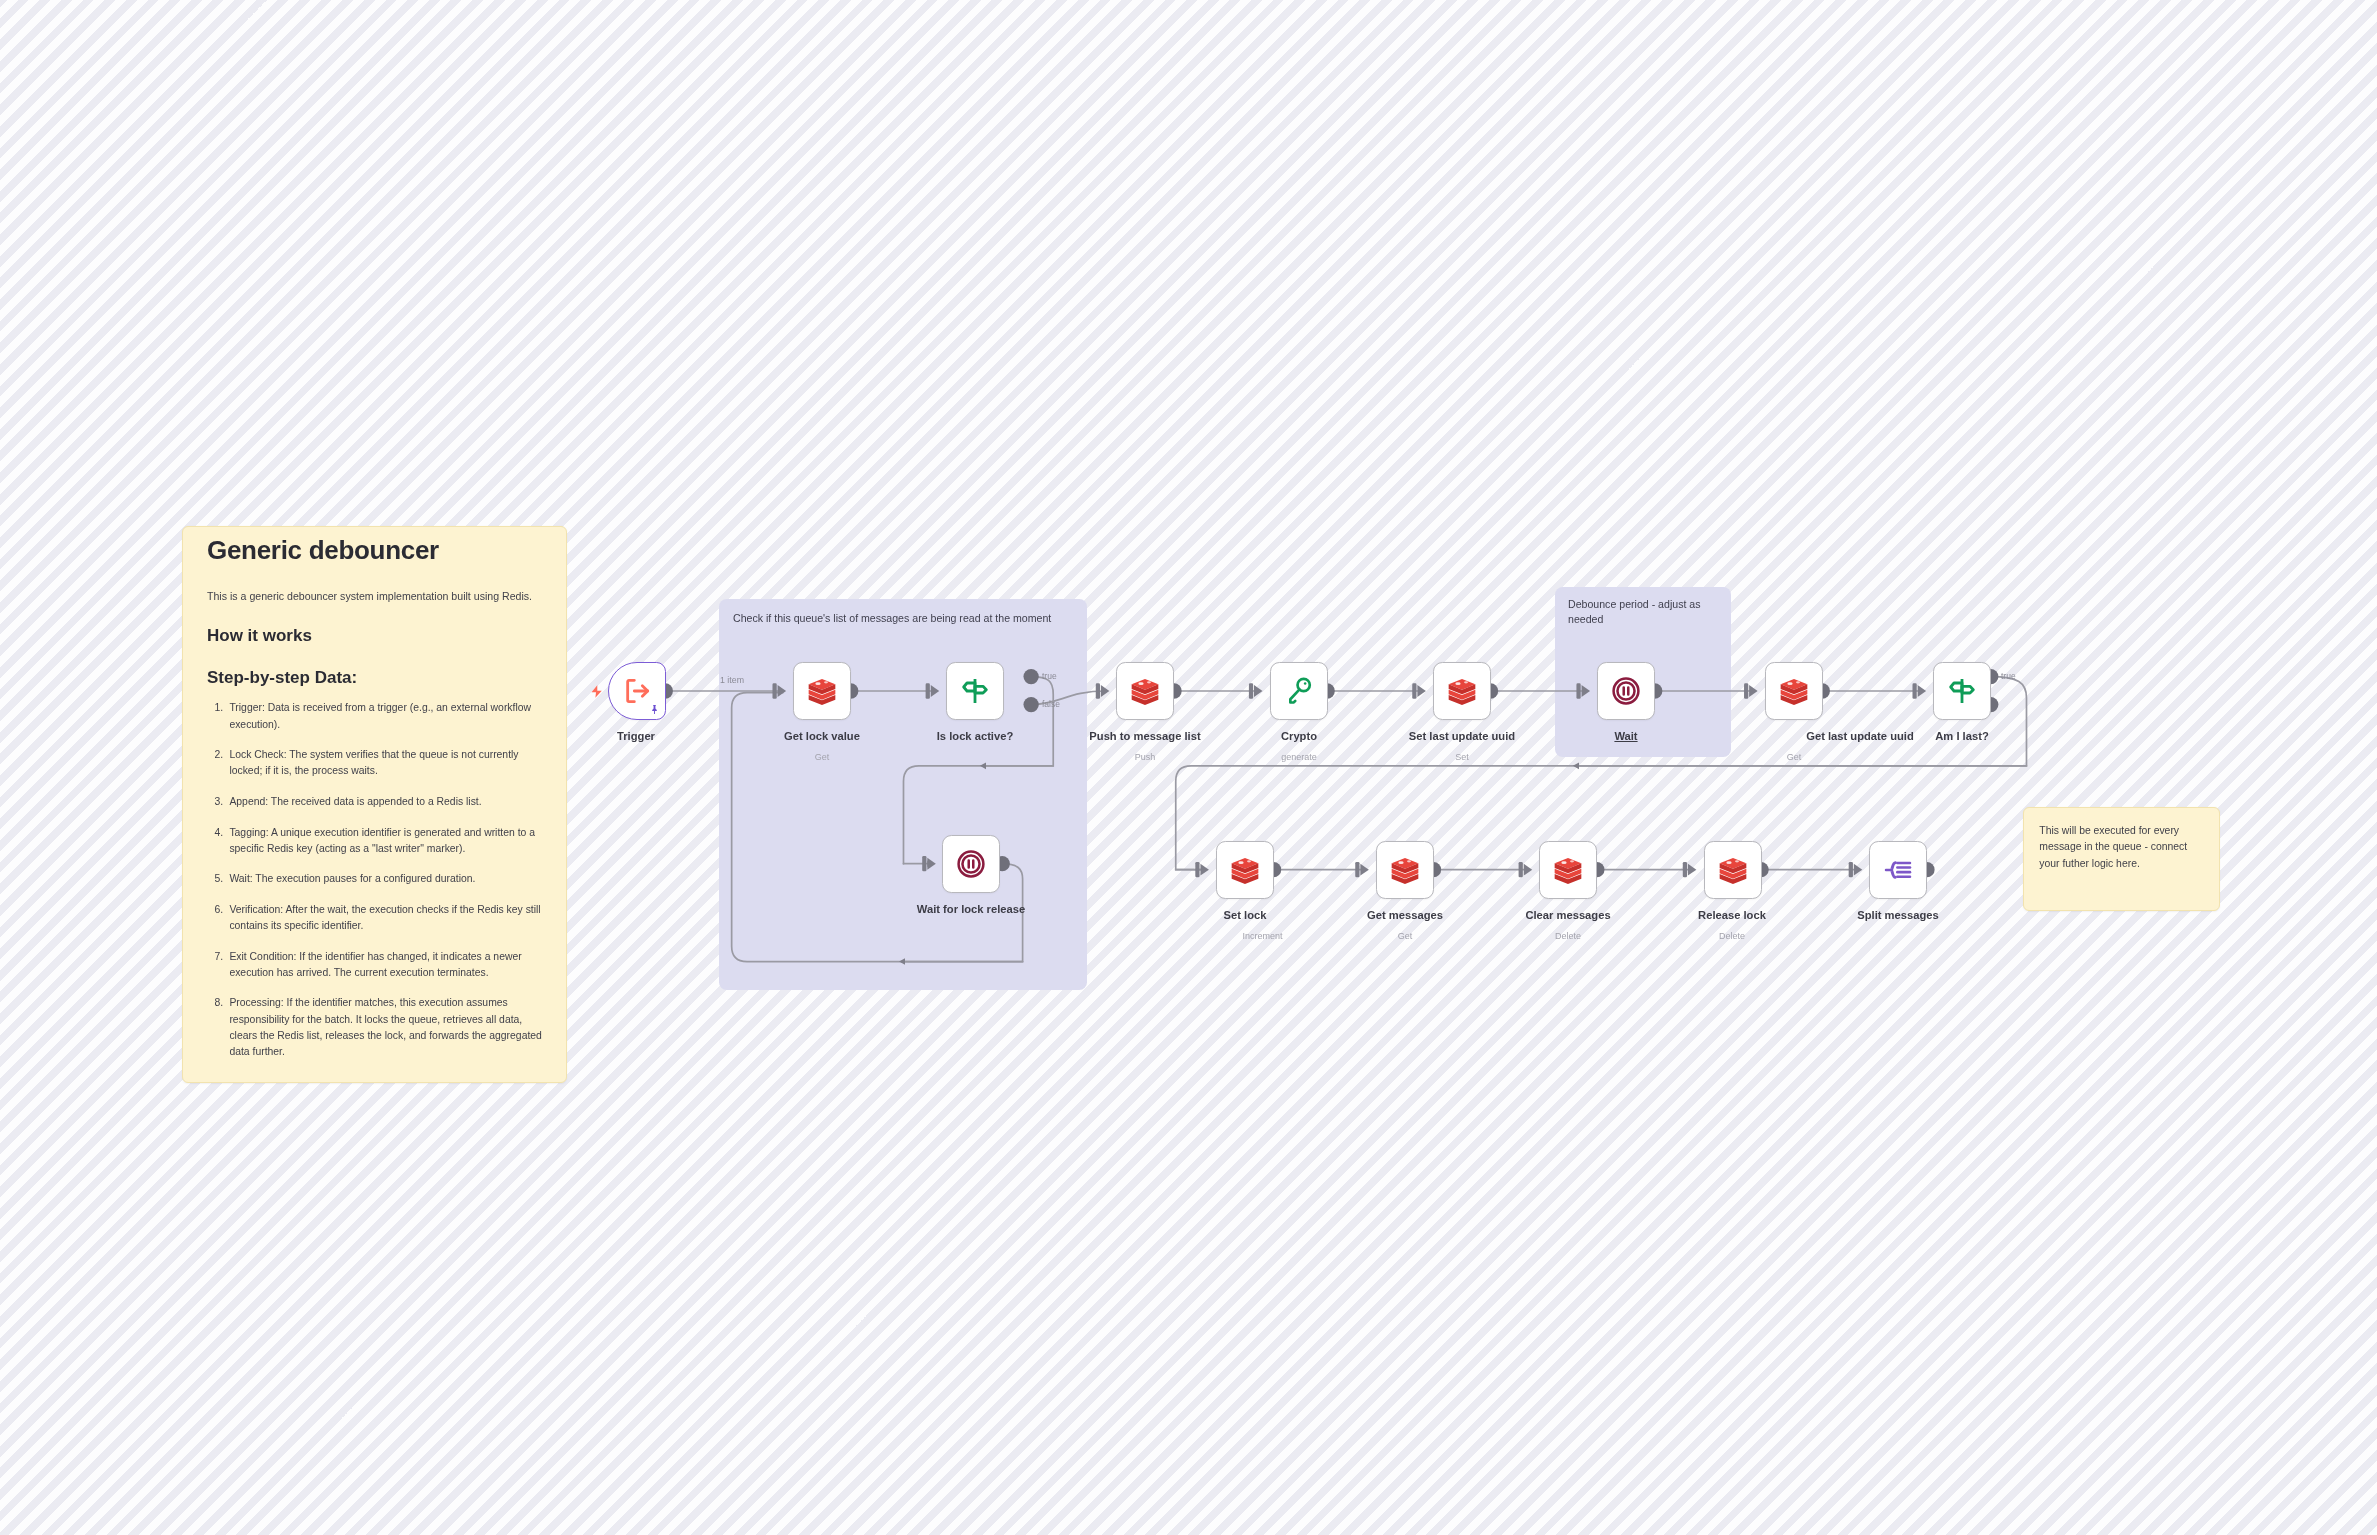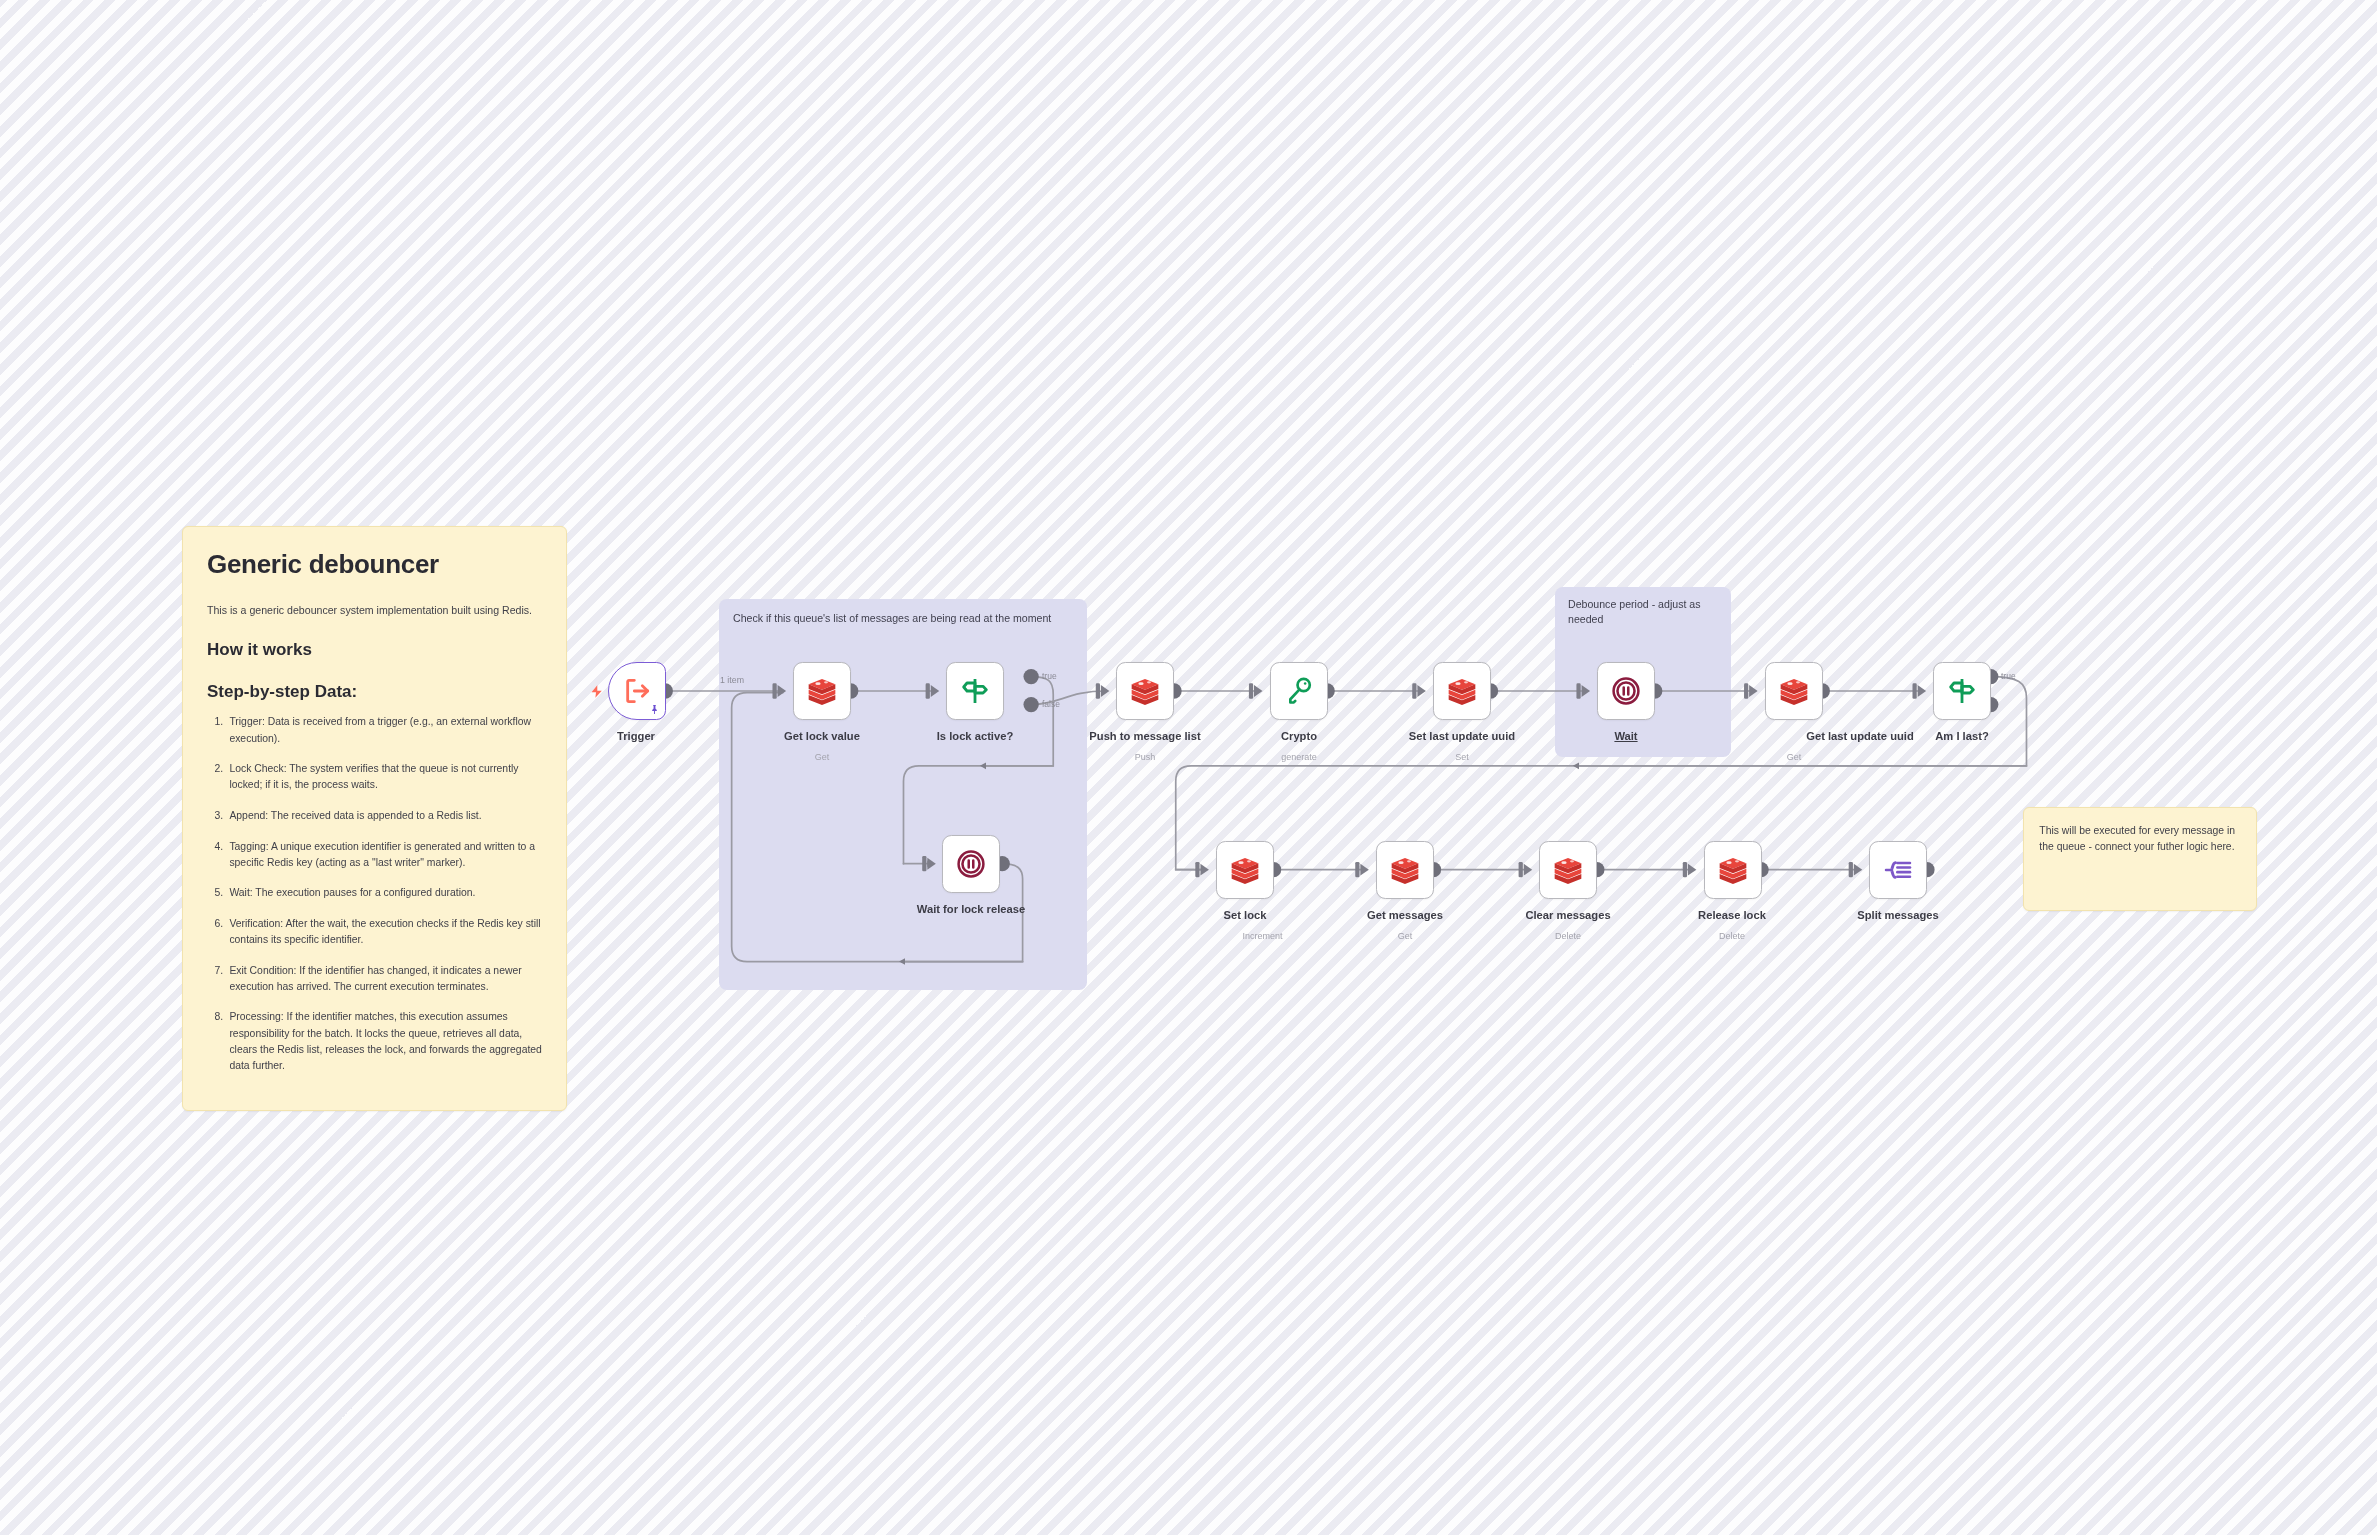--- a/index.html
+++ b/index.html
@@ -32,21 +32,21 @@
   .layer-nodes   { position:absolute; inset:0; z-index: 3; }
   .layer-notes   { position:absolute; inset:0; z-index: 4; }
 
   
   .sticky {
     position: absolute;
     background: #fdf3d1;
     border: 0.9px solid #f2e3ae;
     border-radius: 6px;
     box-shadow: 0 0.9px 1.7px rgba(0,0,0,0.05);
-    padding: 22px 24px;
+    padding: 8px 24px;
     color: #3a3a42;
   }
   .sticky-doc { width: 385px; }
   .sticky h1 {
     font-size: 26px;
     font-weight: 700;
     letter-spacing: -0.3px;
     color: #2b2b33;
     margin-bottom: 22px;
   }
@@ -67,21 +67,21 @@
     padding: 0;
   }
   .sticky ol li {
     font-size: 10.4px;
     line-height: 1.55;
     color: #41414a;
     margin-bottom: 14.5px;
     padding-left: 3.4px;
   }
   .sticky-small {
-    width: 234px;
+    width: 197px;
     height: 104px;
     padding: 14.5px 15.3px;
   }
   .sticky-small p {
     font-size: 10.4px;
     line-height: 1.62;
   }
 
   
   .group-box {

